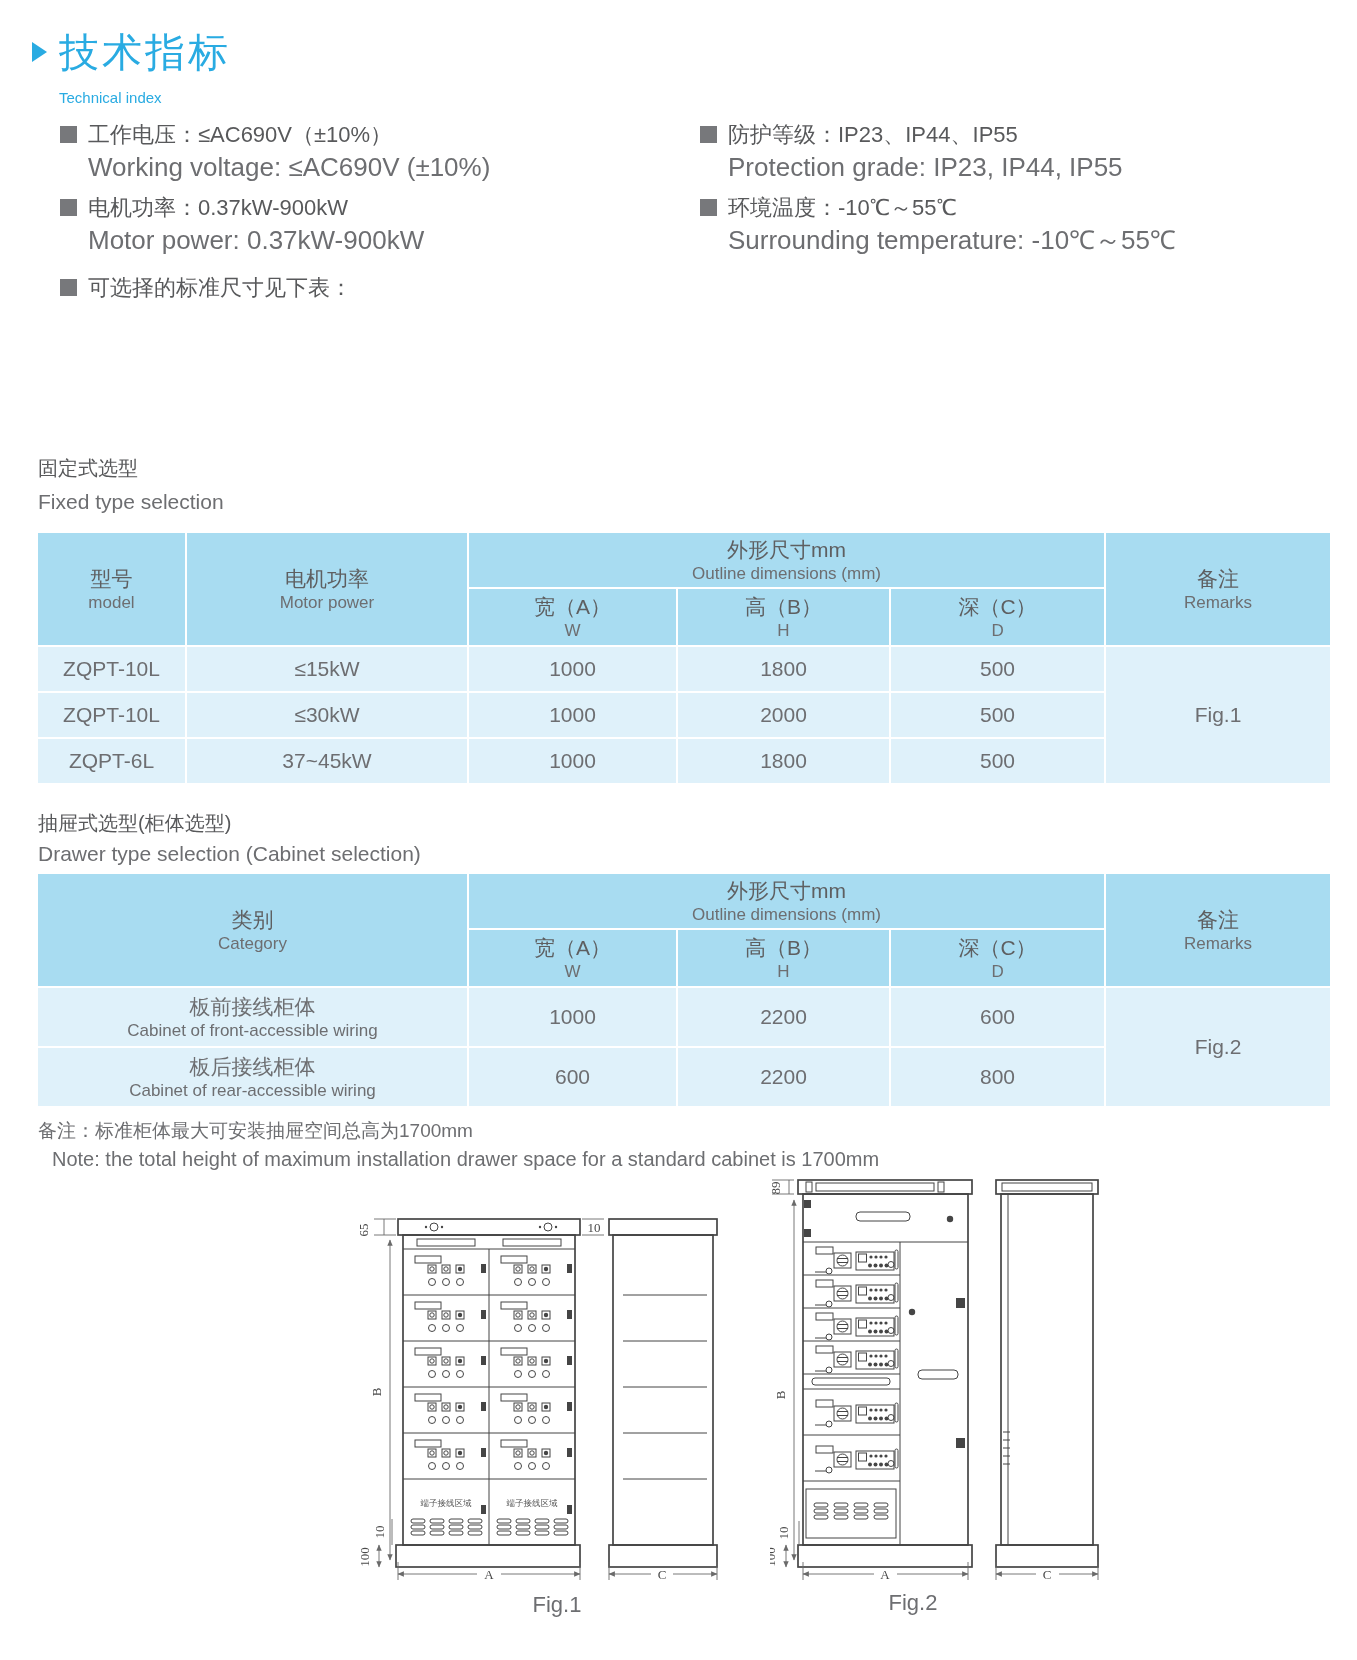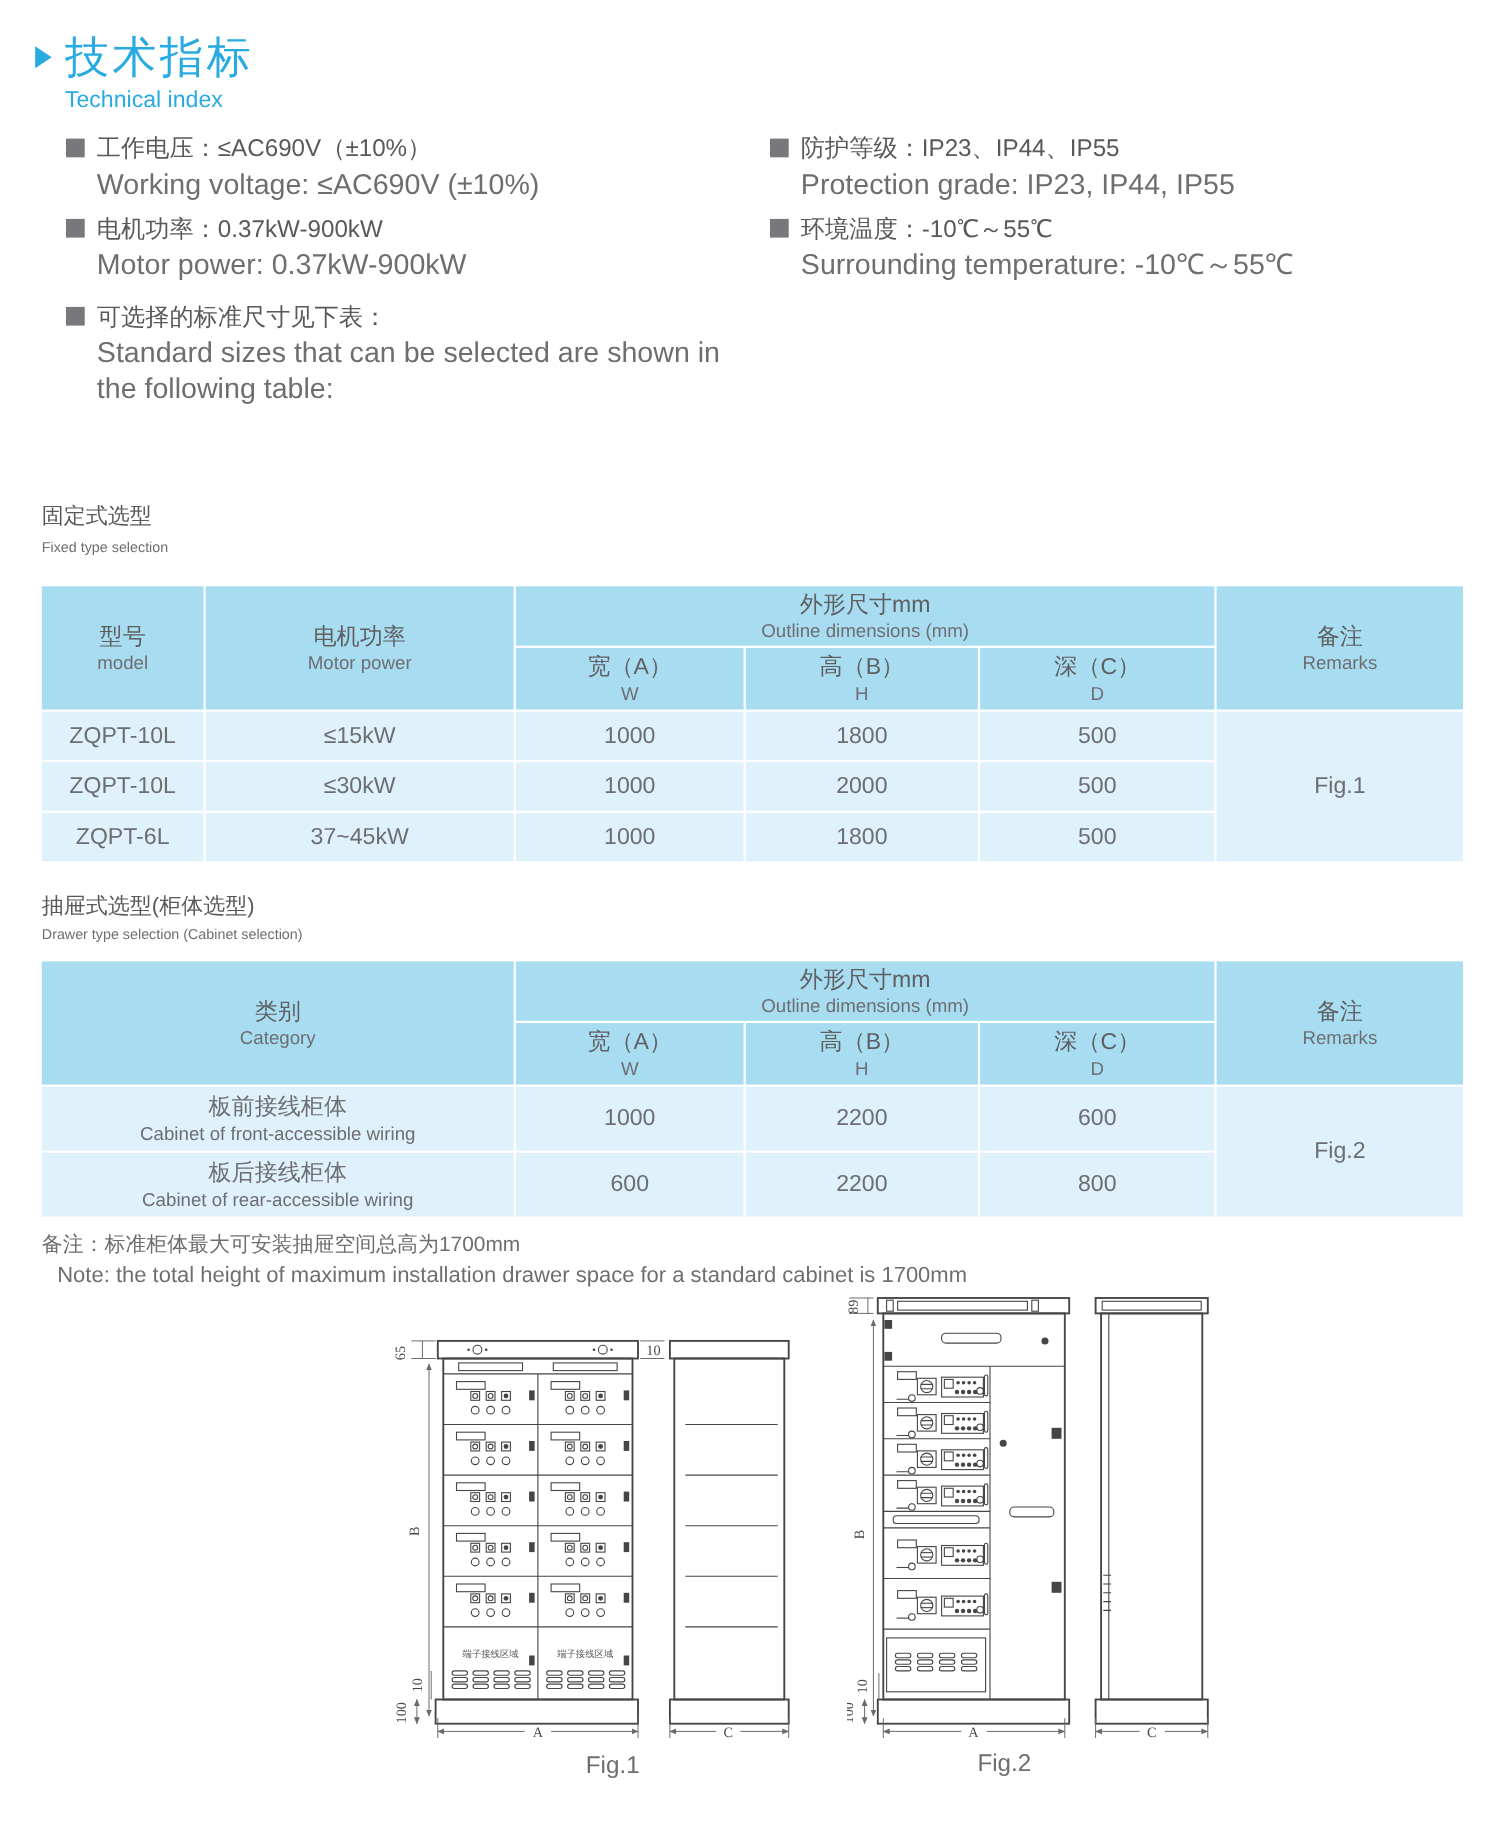--- a/index.html
+++ b/index.html
@@ -4,35 +4,35 @@
 <style>
   html,body{margin:0;padding:0;background:#fff;}
   .page{position:relative;width:1357px;height:1660px;background:#fff;overflow:hidden;
         font-family:"Liberation Sans",sans-serif;color:var(--text-gray,#6d6e71);}
 
   
   .doc-title{position:absolute;left:32px;top:28px;display:flex;gap:12px;}
   .title-arrow{width:0;height:0;border-left:15px solid var(--accent,#29abe2);
                border-top:10px solid transparent;border-bottom:10px solid transparent;margin-top:14px;}
   .title-zh{font-size:40px;color:var(--accent,#29abe2);letter-spacing:3px;line-height:48px;}
-  .title-en{font-size:21px;color:var(--accent,#29abe2);margin-top:3px;}
+  .title-en{font-size:15px;color:var(--accent,#29abe2);margin-top:13px;}
 
   
   .spec-col{position:absolute;}
   #spec-left{left:60px;top:118px;width:620px;}
   #spec-right{left:700px;top:118px;width:620px;}
   .spec-item{margin-bottom:7px;}
   .spec-item.gap{margin-top:14px;}
   .spec-zh{display:flex;align-items:center;gap:11px;font-size:22px;color:var(--text-dark,#58595b);line-height:33px;}
   .bullet{width:17px;height:17px;background:var(--bullet,#77787b);flex:none;}
   .spec-en{font-size:26px;margin-left:28px;line-height:33px;color:var(--text-gray,#6d6e71);}
 
   
   .sec-zh{position:absolute;left:38px;font-size:20px;color:var(--text-dark,#58595b);}
-  .sec-en{position:absolute;left:38px;font-size:13px;color:var(--text-gray,#6d6e71);}
+  .sec-en{position:absolute;left:38px;font-size:21px;color:var(--text-gray,#6d6e71);}
 
   
   table.spec-table{position:absolute;left:36px;border-collapse:separate;border-spacing:2px;
                    table-layout:fixed;width:1296px;}
   table.spec-table th,table.spec-table td{text-align:center;vertical-align:middle;padding:0;font-weight:normal;}
   table.spec-table thead th{background:var(--table-header-bg,#a8dcf1);}
   table.spec-table tbody td{background:var(--table-row-bg,#dff1fa);}
   .hz{font-size:21px;color:#5e5f61;line-height:27px;}
   .he{font-size:17px;color:var(--text-gray,#6d6e71);line-height:22px;}
   .cz{font-size:21px;color:var(--text-gray,#6d6e71);line-height:26px;}
@@ -84,21 +84,20 @@
           <span class="bullet"></span>
         <span>电机功率：0.37kW-900kW</span>
         </div>
       <div class="spec-en">Motor power: 0.37kW-900kW</div>
     </div>
     <div class="spec-item gap">
       <div class="spec-zh">
           <span class="bullet"></span>
         <span>可选择的标准尺寸见下表：</span>
         </div>
-      <div class="spec-en">Standard sizes that can be selected are shown in the following table:</div>
     </div>
   </div>
 
   <div class="spec-col" id="spec-right">
     <div class="spec-item">
       <div class="spec-zh">
           <span class="bullet"></span>
         <span>防护等级：IP23、IP44、IP55</span>
         </div>
       <div class="spec-en">Protection grade: IP23, IP44, IP55</div>

